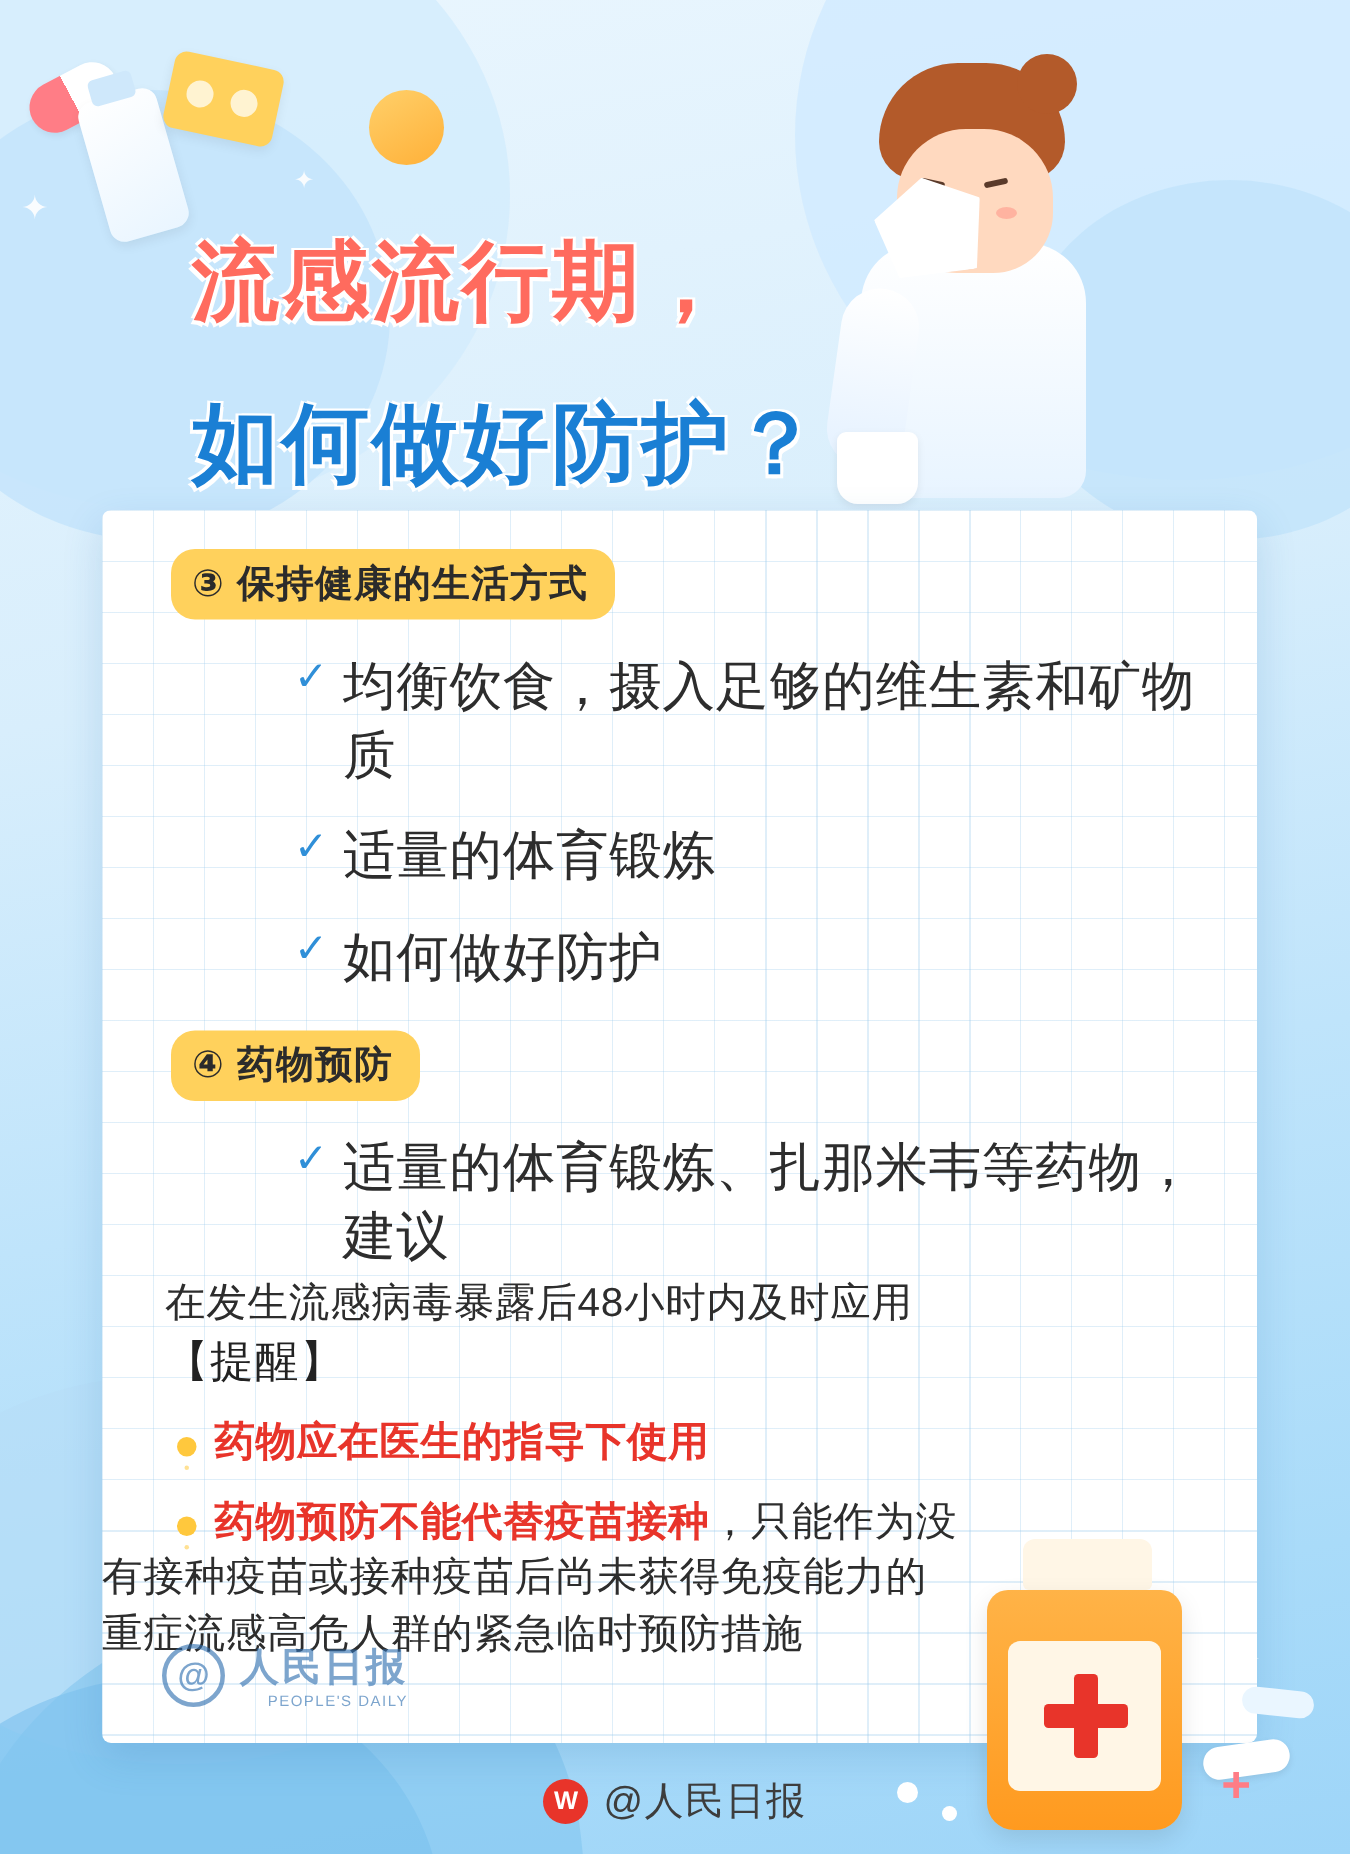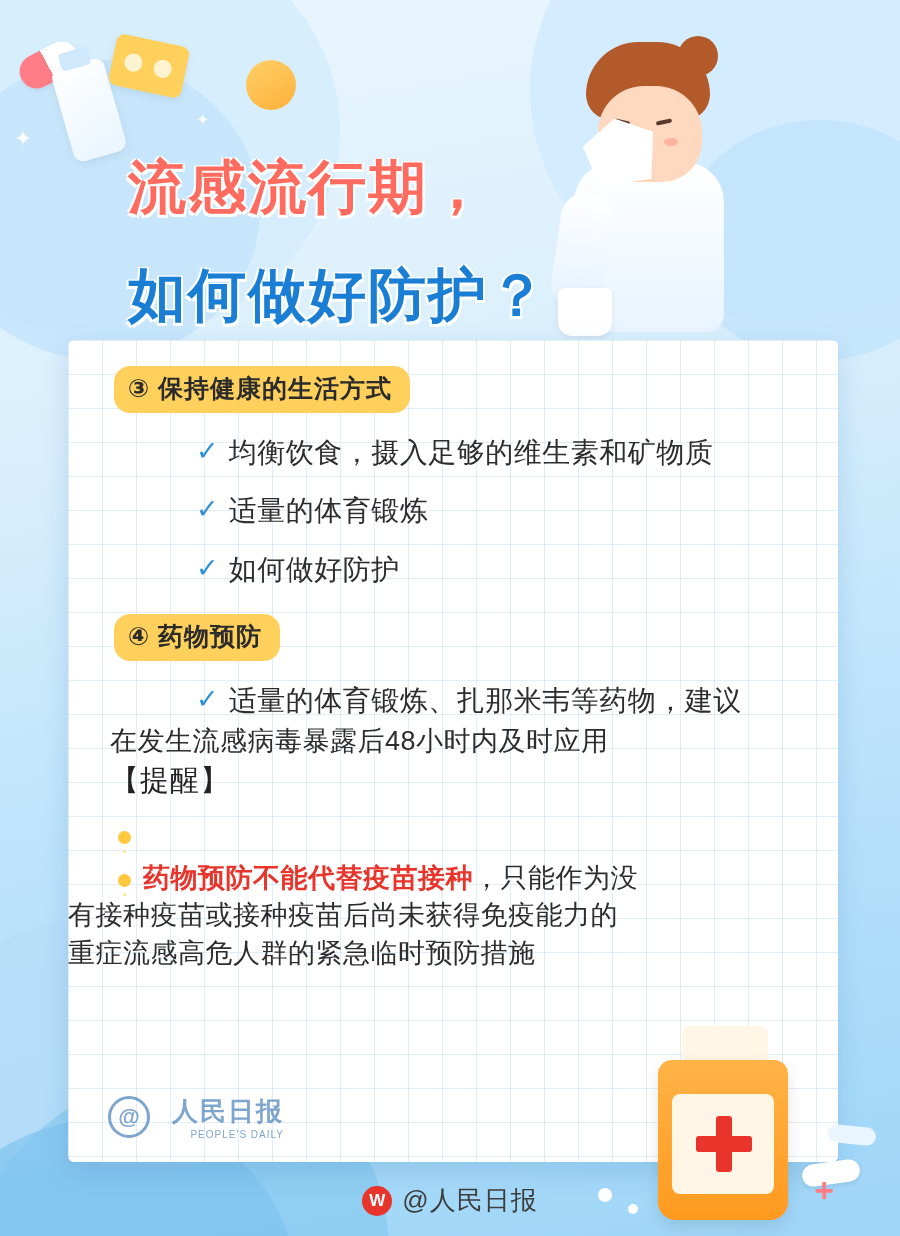--- a/index.html
+++ b/index.html
@@ -182,21 +182,21 @@
   }
   .check {
     color: #2f8fd8;
     font-size: 27px;
     font-weight: bold;
     line-height: 1.25;
     margin-right: 10px;
     flex: 0 0 auto;
   }
   .btext {
-    font-size: 28px;
+    font-size: 35px;
     color: #2d2d2d;
     line-height: 1.3;
     letter-spacing: .5px;
   }
   .bullet-wide {
     padding-left: 128px;
     padding-right: 30px;
   }
   .para-cont {
     font-size: 27px;
@@ -260,21 +260,21 @@
     left: 108px; bottom: 96px;
     display: flex; align-items: center; gap: 10px;
     opacity: .62;
   }
   .logo-mark {
     width: 42px; height: 42px; border-radius: 50%;
     border: 3px solid #2f6fb0;
     display: flex; align-items: center; justify-content: center;
     color: #2f6fb0; font-size: 22px; font-weight: bold;
   }
-  .logo-cn { font-size: 26px; font-weight: bold; color: #2f6fb0; letter-spacing: 2px; margin-left: 12px; }
+  .logo-cn { font-size: 26px; font-weight: bold; color: #2f6fb0; letter-spacing: 2px; }
   .logo-en { font-size: 10px; color: #2f6fb0; letter-spacing: 1px; display:block;text-align:right; }
 
   
   .med-bottle {
     position: absolute; right: 112px; bottom: 16px;
     width: 130px; height: 160px;
     background: linear-gradient(180deg,#ffb347,#ff9a1f);
     border-radius: 14px 14px 18px 18px;
     box-shadow: 0 6px 16px rgba(0,0,0,.10);
   }
@@ -387,20 +387,21 @@
     <div class="bullet bullet-wide">
       <span class="check">✓</span>
       <span class="btext">适量的体育锻炼、扎那米韦等药物，建议</span>
     </div>
     <div class="para-cont">在发生流感病毒暴露后48小时内及时应用</div>
 
     <div class="remind-title">【提醒】</div>
 
     <div class="note-row">
       <span class="dot"></span>
+      <span class="note-red">药物应在医生的指导下使用</span>
     </div>
 
     <div class="note-row">
       <span class="dot"></span>
       <span>
         <span class="note-red">药物预防不能代替疫苗接种</span><span class="note-black">，只能作为没</span>
       </span>
     </div>
     <div class="note-tail">有接种疫苗或接种疫苗后尚未获得免疫能力的</div>
     <div class="note-tail">重症流感高危人群的紧急临时预防措施</div>

